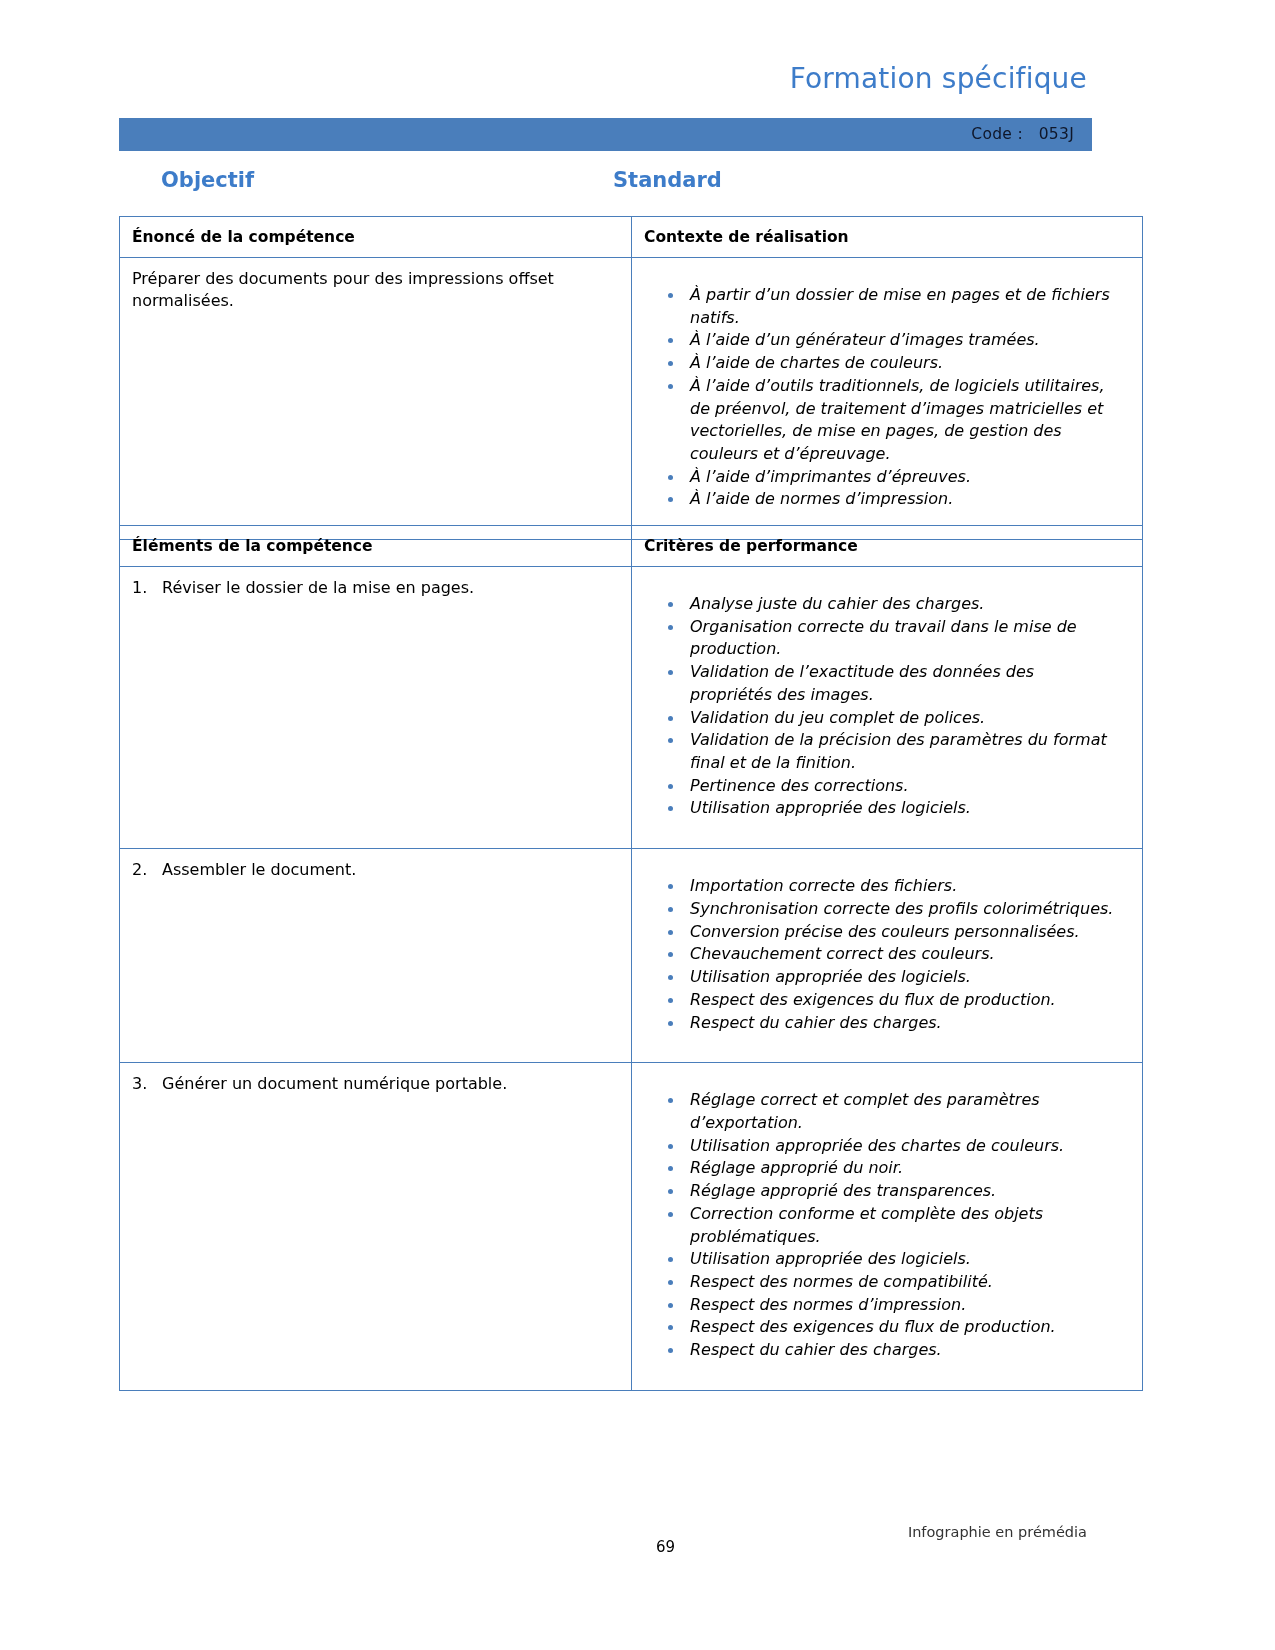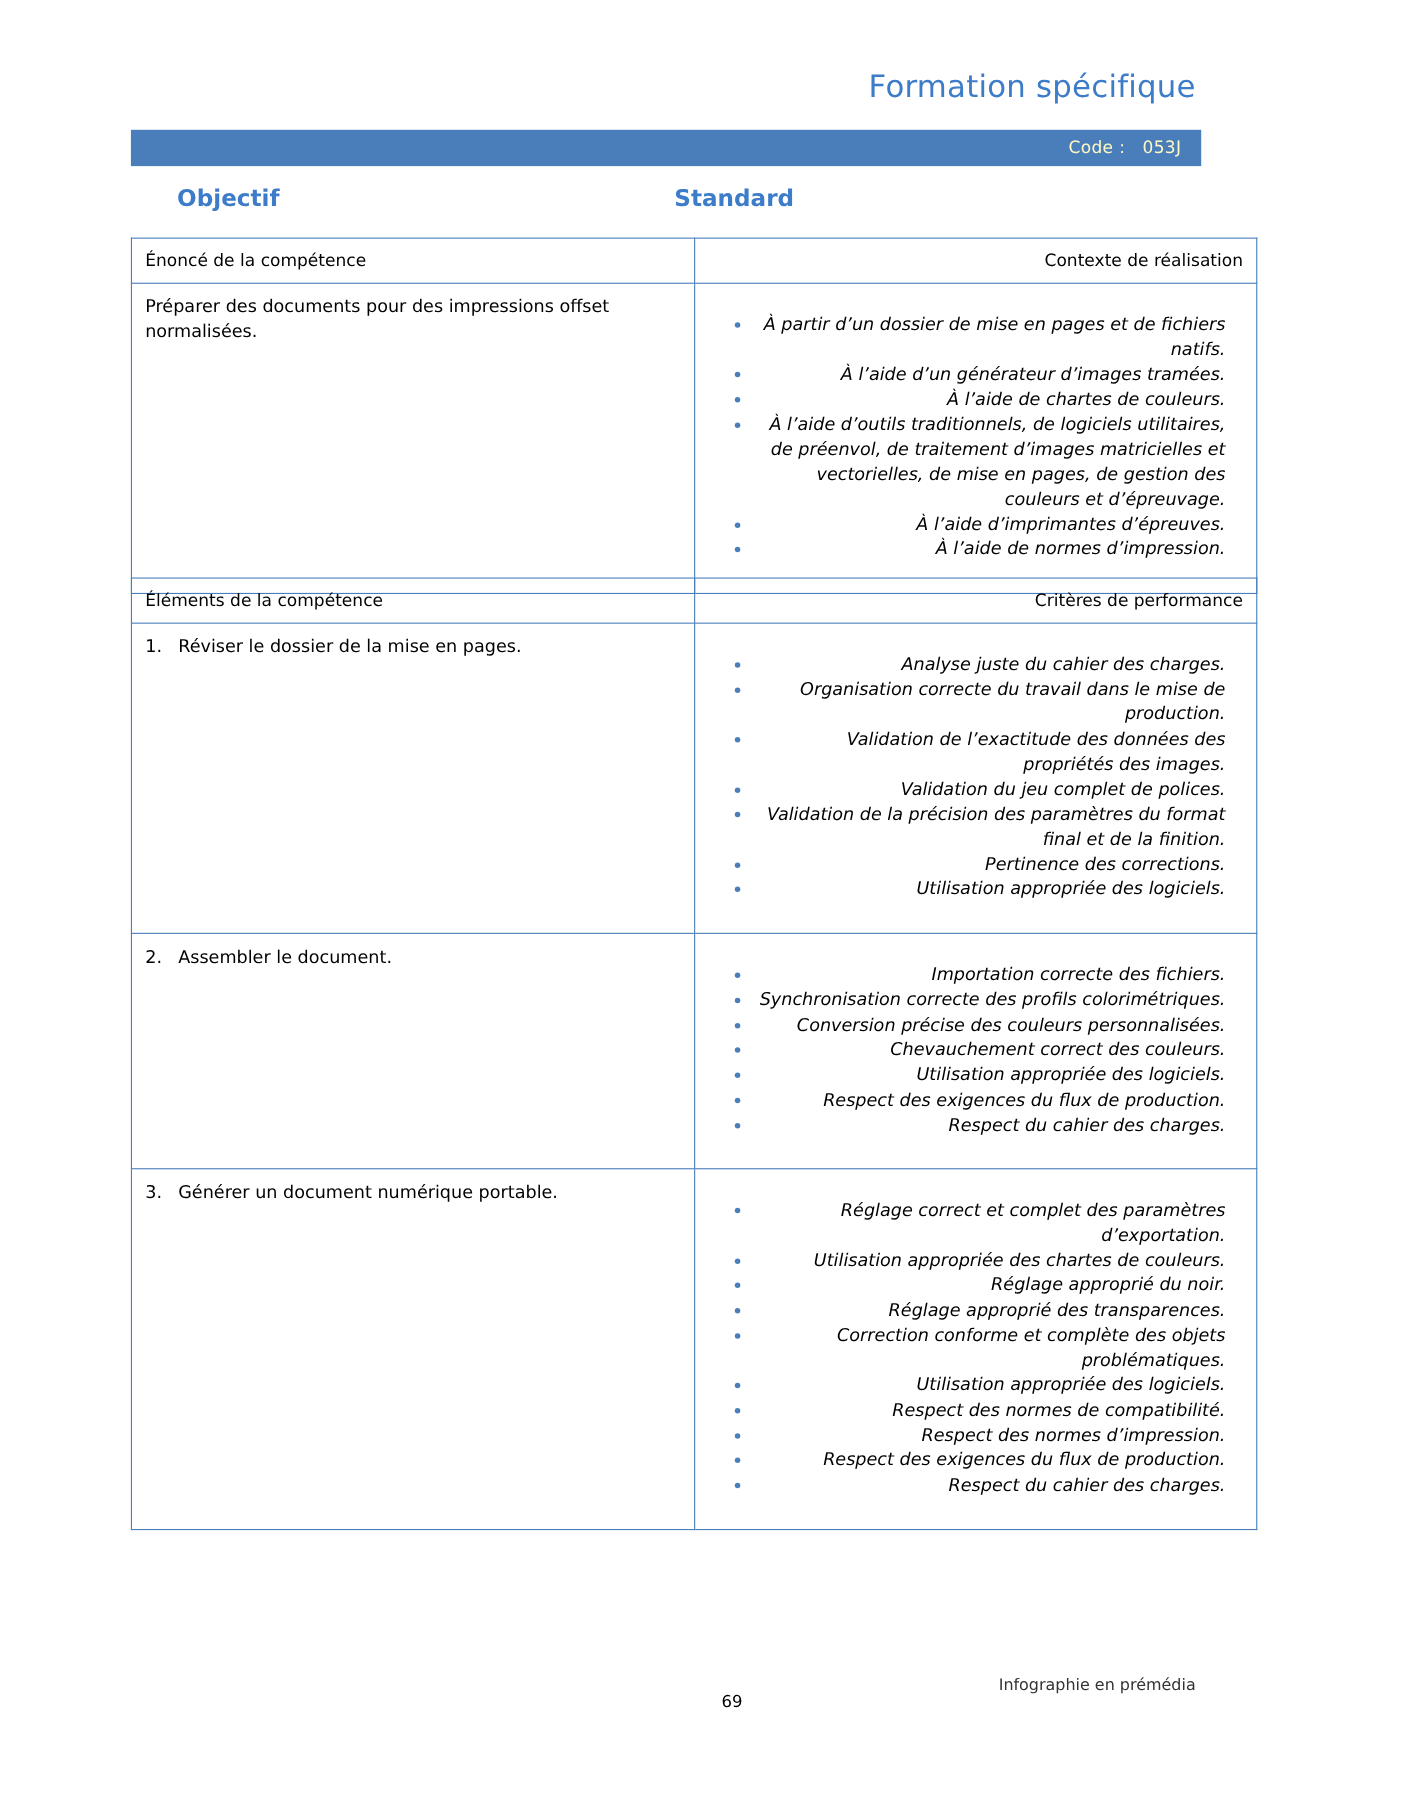--- a/index.html
+++ b/index.html
@@ -34,21 +34,21 @@
     top: 118px;
     left: 119px;
     width: 973px;
     height: 33px;
     background: #4a7ebb;
   }
   .code-bar .code-text {
     position: absolute;
     right: 18px;
     top: 7px;
-    color: #fef9c3;
+    color: #0f172a;
     font-size: 15.5px;
     letter-spacing: 0.3px;
   }
   .col-titles {
     position: absolute;
     top: 168px;
     left: 119px;
     width: 973px;
     height: 32px;
   }
@@ -69,24 +69,24 @@
     left: 119px;
     table-layout: fixed;
     border: 1.5px solid #4a7ebb;
   }
   table.block td {
     border: 1px solid #4a7ebb;
     vertical-align: top;
     padding: 10px 12px 12px 12px;
   }
   table.block td.colA { width: 487px; }
-  table.block td.colB { width: 486px; text-align: right; }
+  table.block td.colB { width: 486px; }
 
   .hdr-cell {
-    font-weight: normal;
+    font-weight: bold;
     font-size: 15.5px;
     padding-top: 11px !important;
     padding-bottom: 11px !important;
   }
   .body-text {
     font-size: 16px;
     line-height: 1.38;
   }
   ul.bullets {
     margin: 16px;

